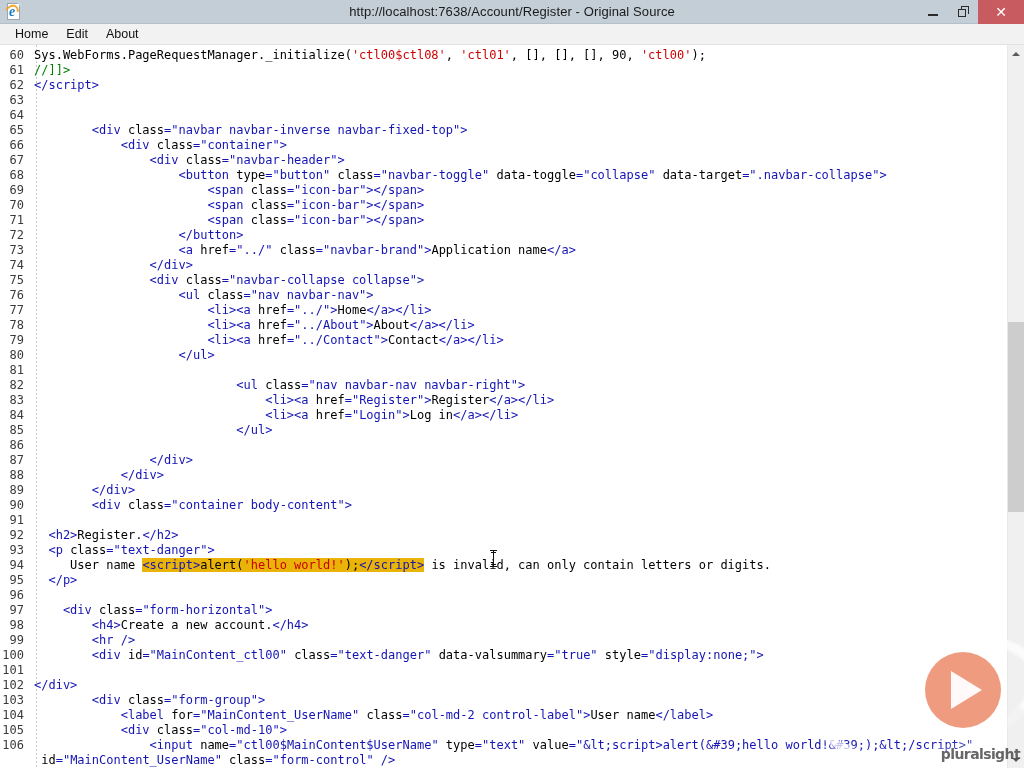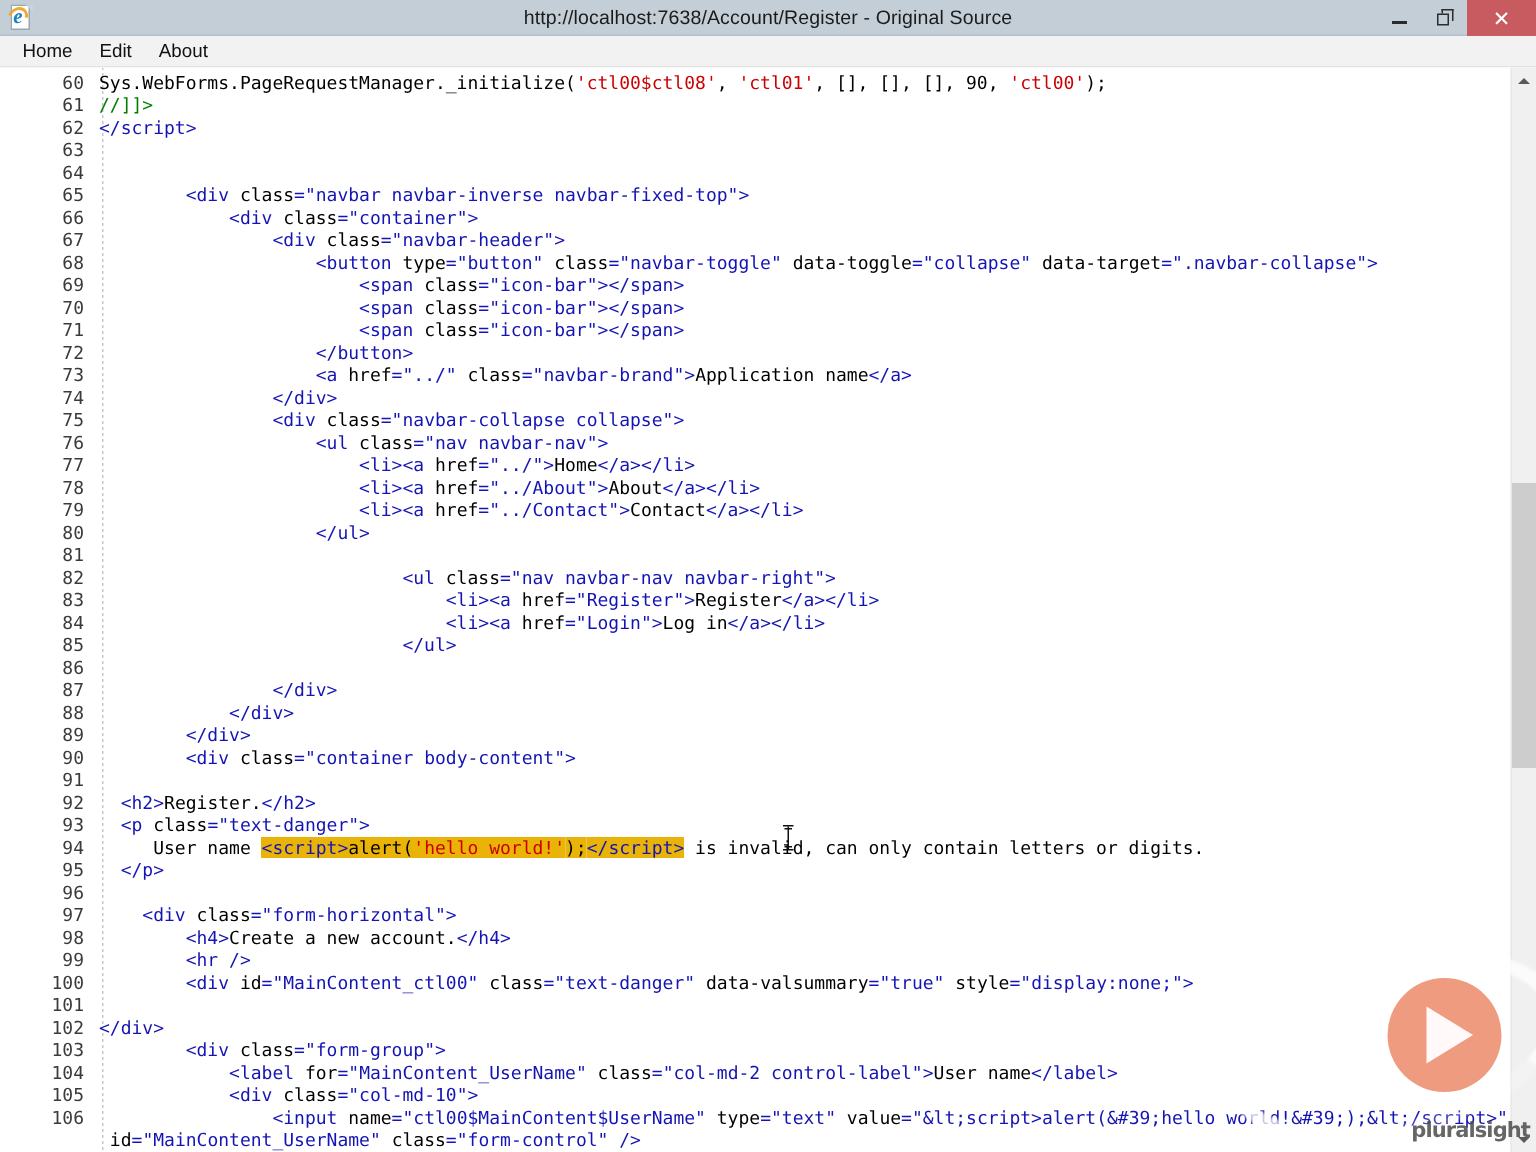--- a/index.html
+++ b/index.html
@@ -141,21 +141,20 @@
     position: relative;
     display: flex;
     background: #ffffff;
     overflow: hidden;
   }
   #code-wrap {
     flex: 1 1 auto;
     position: relative;
     overflow: hidden;
     background: #ffffff;
-    margin-left: 32px;
   }
   #code {
     font-family: "DejaVu Sans Mono", "Liberation Mono", monospace;
     font-size: 12px;
     line-height: 15px;
     white-space: pre;
     position: relative;
     padding-top: 3px;
   }
   .line {

